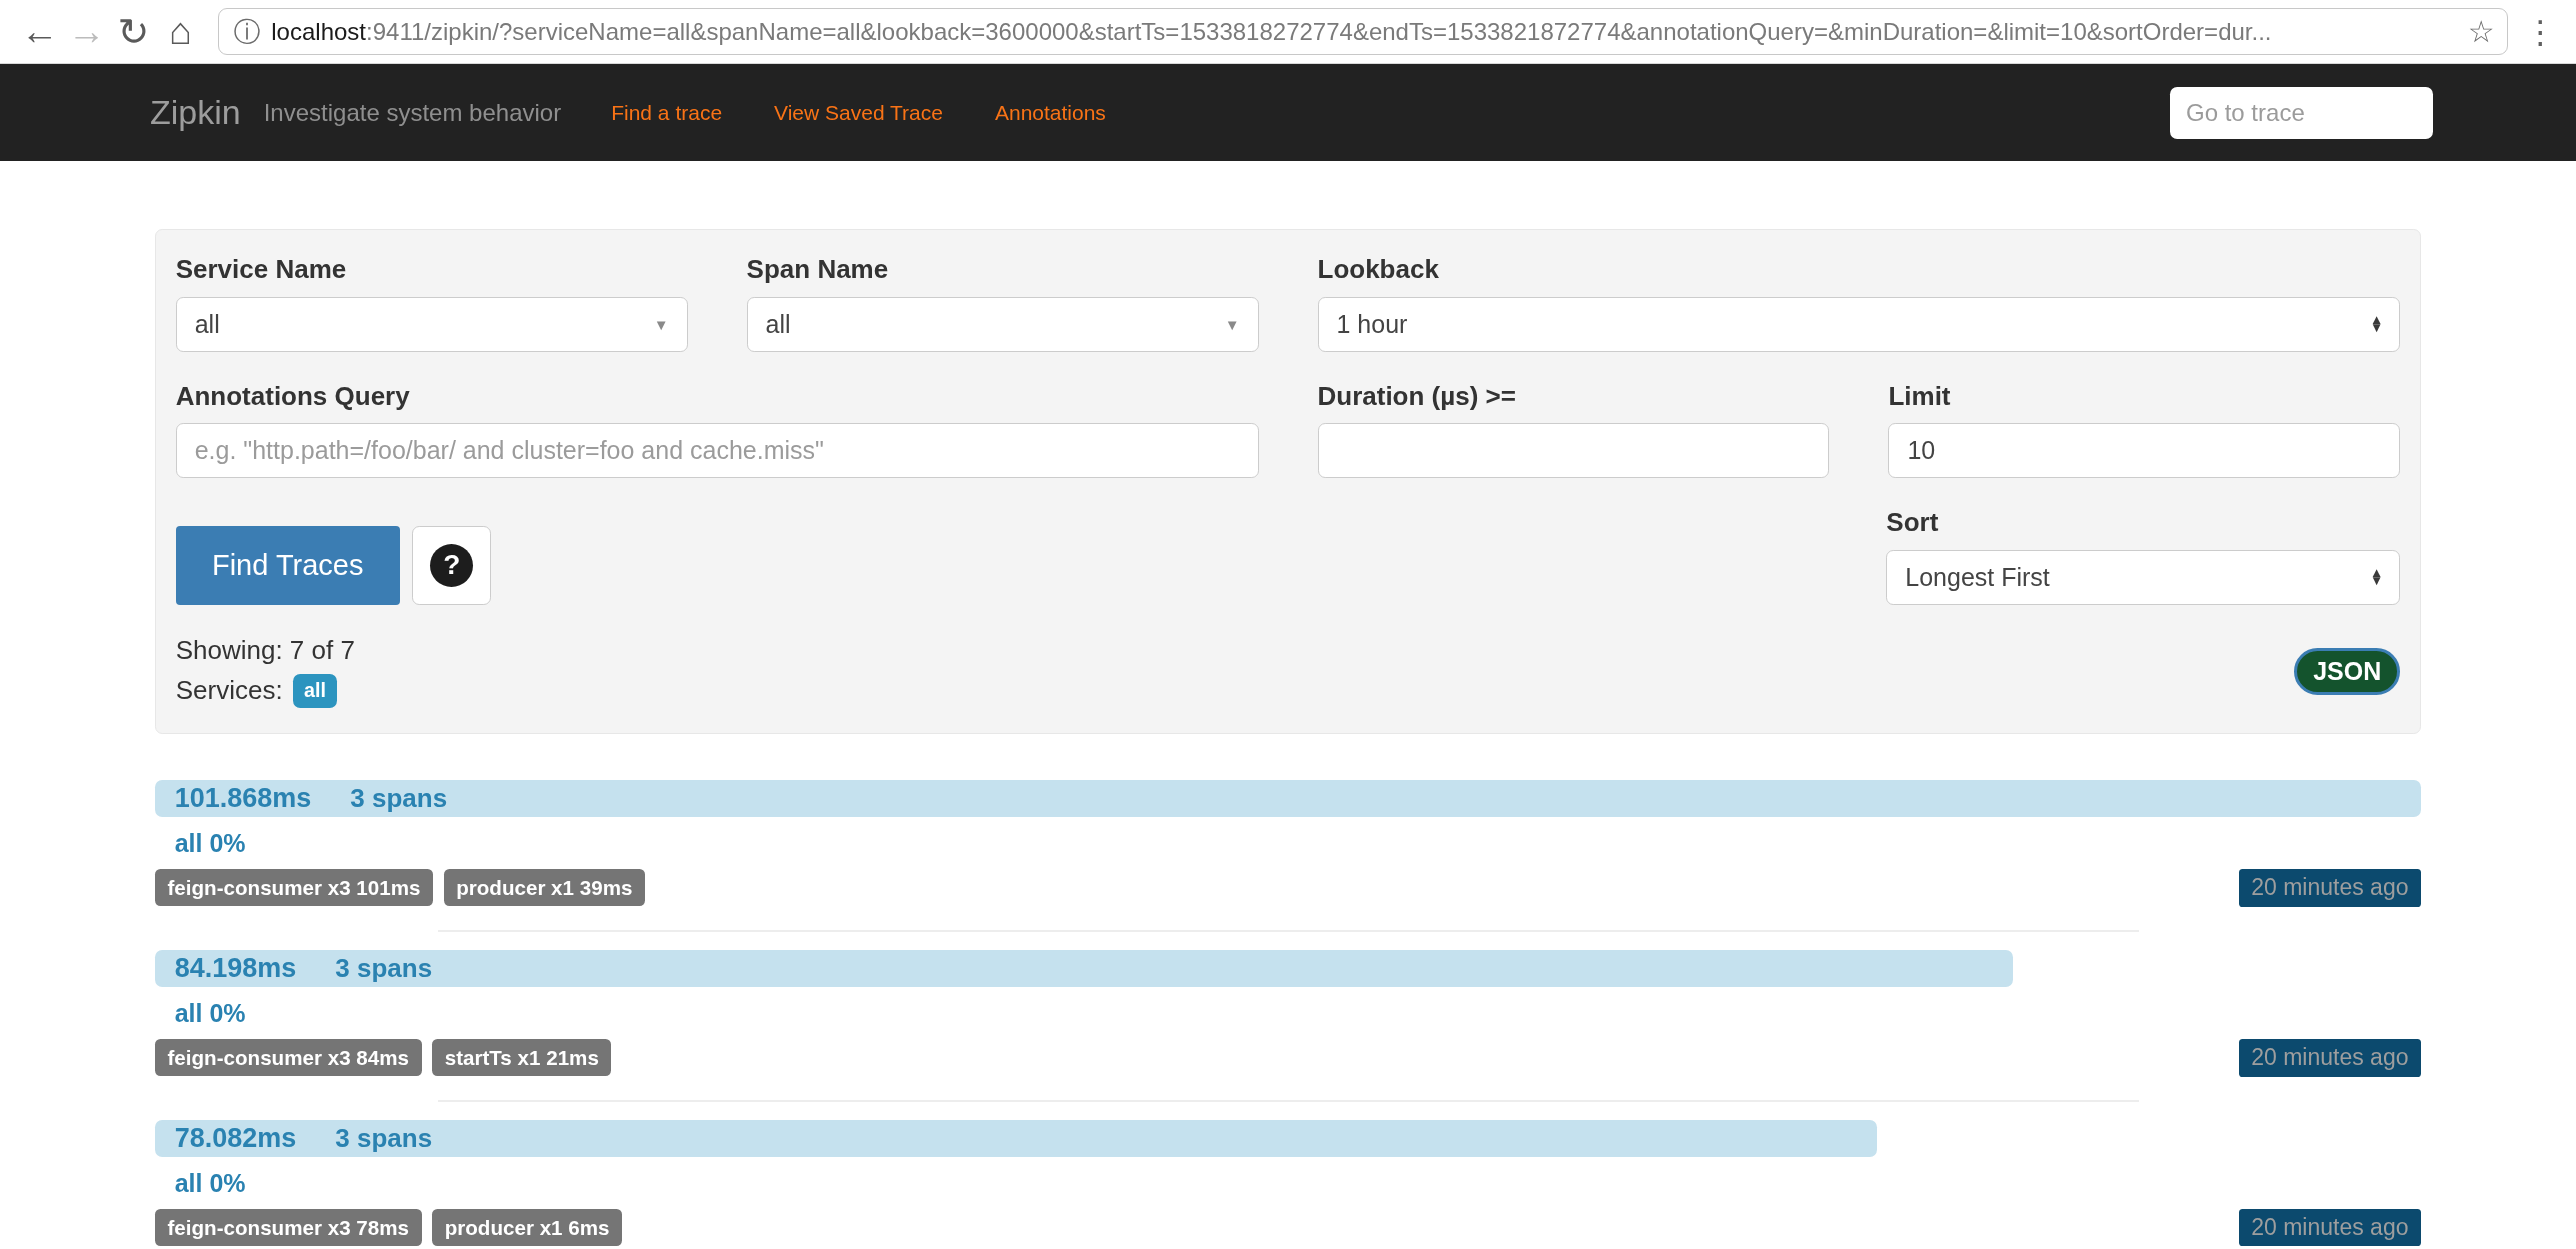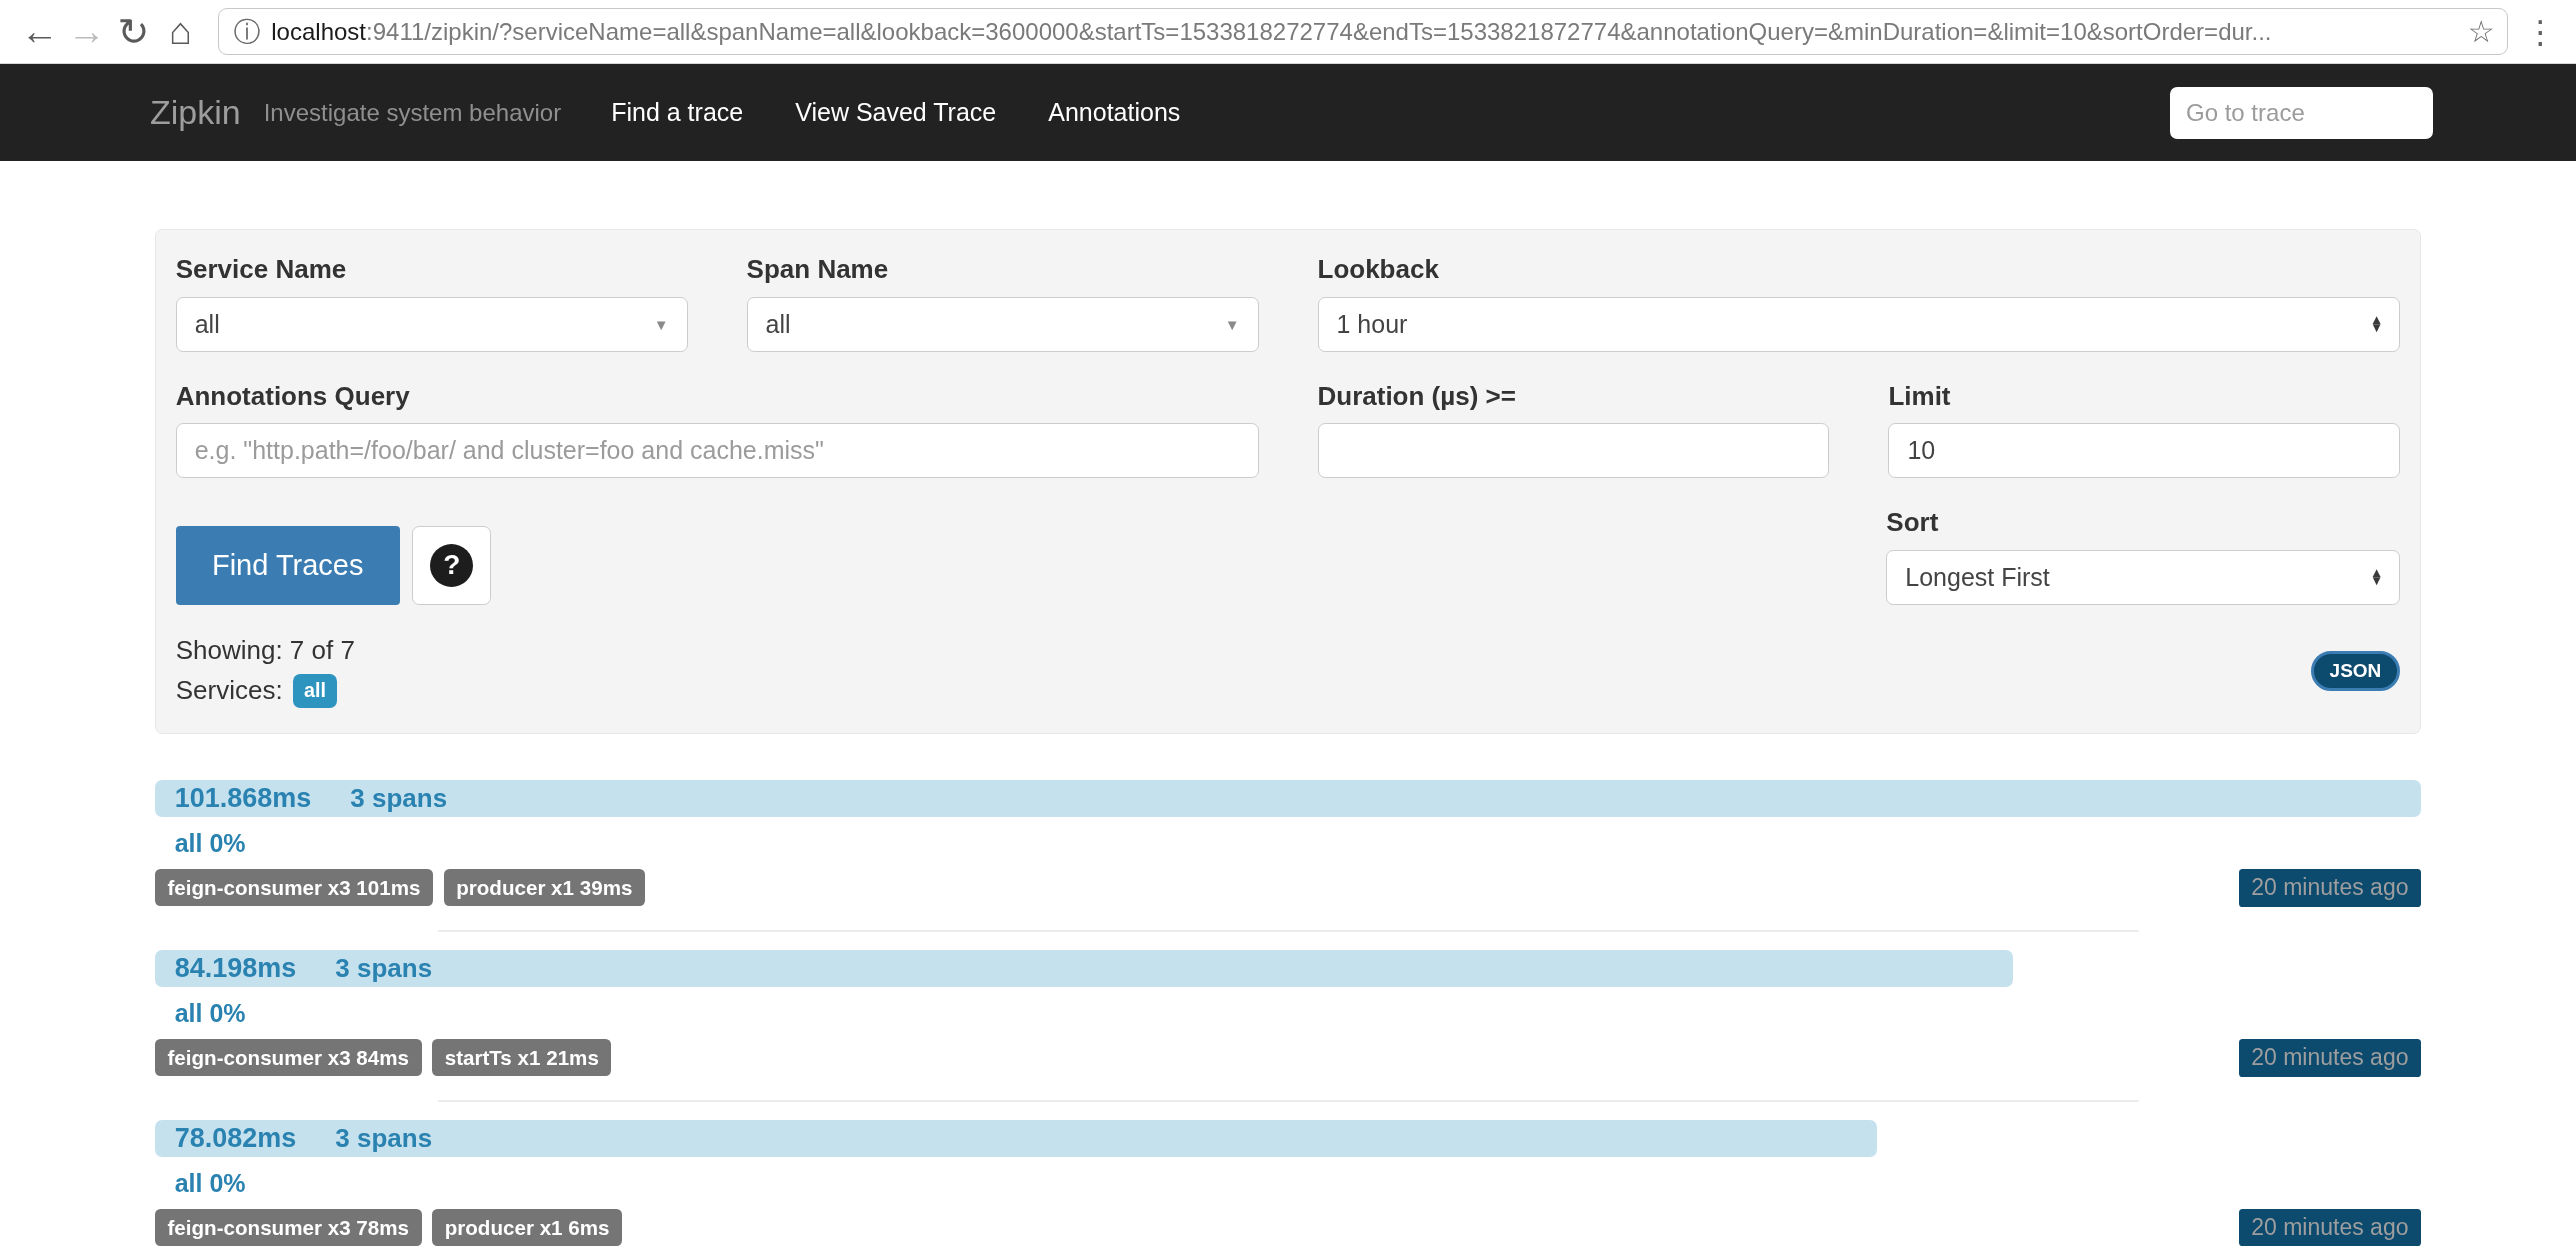--- a/index.html
+++ b/index.html
@@ -19,21 +19,21 @@
   .url-text { font-size: 24px; color: #7a7a7a; white-space: nowrap; overflow: hidden; flex: 1; }
   .url-host { color: #1b1b1b; }
   .star-glyph { font-size: 30px; color: #6b6b6b; margin-left: 10.7px; }
   .menu-glyph { font-size: 32px; color: #5f5f5f; letter-spacing: 1.8px; }
 
   
   .navbar { height: 97px; background: #222222; display: flex; align-items: center;
     padding-left: 150px; }
   .brand { font-size: 34px; color: #9d9d9d; margin-right: 23px; cursor: pointer; }
   .tagline { font-size: 24px; color: #8f8f8f; margin-right: 50px; }
-  .nav-link { font-size: 25px; color: #ffffff; margin-right: 52px; cursor: pointer; }
+  .nav-link { font-size: 21px; color: #f97316; margin-right: 52px; cursor: pointer; }
   .goto-input { margin-left: auto; margin-right: 143px; width: 263px; height: 52px;
     border: none; border-radius: 7.2px; padding: 0 16px; font-size: 24px; color: #333;
     font-family: "Liberation Sans", sans-serif; }
   input::placeholder { color: #9b9b9b; opacity: 1; }
 
   
   .panel { width: 2266px; margin: 68px auto 0; background: #f4f4f4;
     border: 1.8px solid #e7e7e7; border-radius: 7.2px; padding: 24px 19.7px 25px; }
   .form-grid { display: grid; grid-template-columns: repeat(4, 1fr); column-gap: 59px; }
   .span-2 { grid-column: span 2; }
@@ -57,22 +57,22 @@
   .help-circle { width: 43px; height: 43px; border-radius: 50%; background: #1d1d1d;
     color: #fff; font-size: 28px; font-weight: bold; display: flex; align-items: center;
     justify-content: center; }
   .sort-col { margin-left: auto; width: 514px; }
   .summary-row { display: flex; align-items: center; margin-top: 30px; gap: 32px; }
   .summary-left { }
   .showing-line { font-size: 26px; color: #333; }
   .services-line { font-size: 26px; color: #333; margin-top: 8px; display: flex; align-items: center; }
   .svc-badge { background: #2c94bf; color: #fff; font-size: 19.7px; font-weight: bold;
     border-radius: 7.2px; padding: 5.4px 10.7px; margin-left: 10.7px; }
-  .json-btn { margin-left: auto; background: #0c4a6e; color: #fff; font-weight: bold;
-    font-size: 19px; border: 3.6px solid #3b7db3; border-radius: 894px; padding: 6px 16px;
+  .json-btn { margin-left: auto; background: #14532d; color: #fff; font-weight: bold;
+    font-size: 25px; border: 3.6px solid #3b7db3; border-radius: 894px; padding: 6px 16px;
     cursor: pointer; font-family: "Liberation Sans", sans-serif; }
 
   
   .traces { width: 2266px; margin: 28px auto 0; }
   .trace-row { padding-top: 18px; cursor: pointer; }
   .trace-bar { height: 37px; background: #c5e1ee; border-radius: 7.2px; display: flex;
     align-items: center; padding-left: 19.7px; }
   .trace-duration { font-size: 27px; font-weight: bold; color: #2a82b1; margin-right: 39px; }
   .trace-spans { font-size: 26px; font-weight: bold; color: #2a82b1; }
   .trace-pct { margin-top: 12.5px; font-size: 25px; font-weight: bold; color: #2a82b1;

